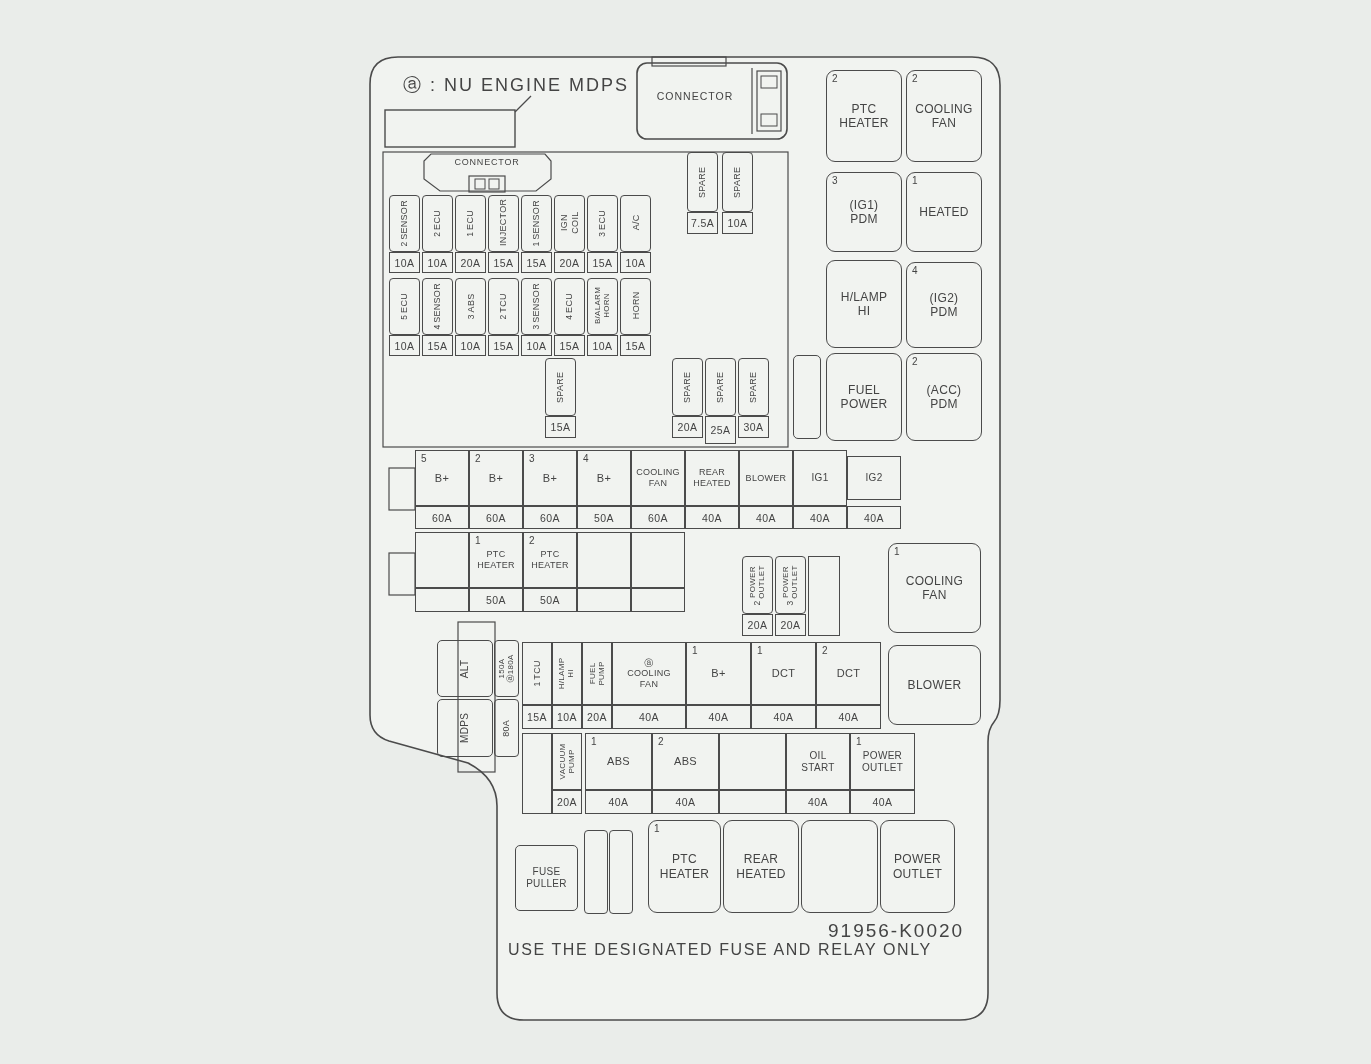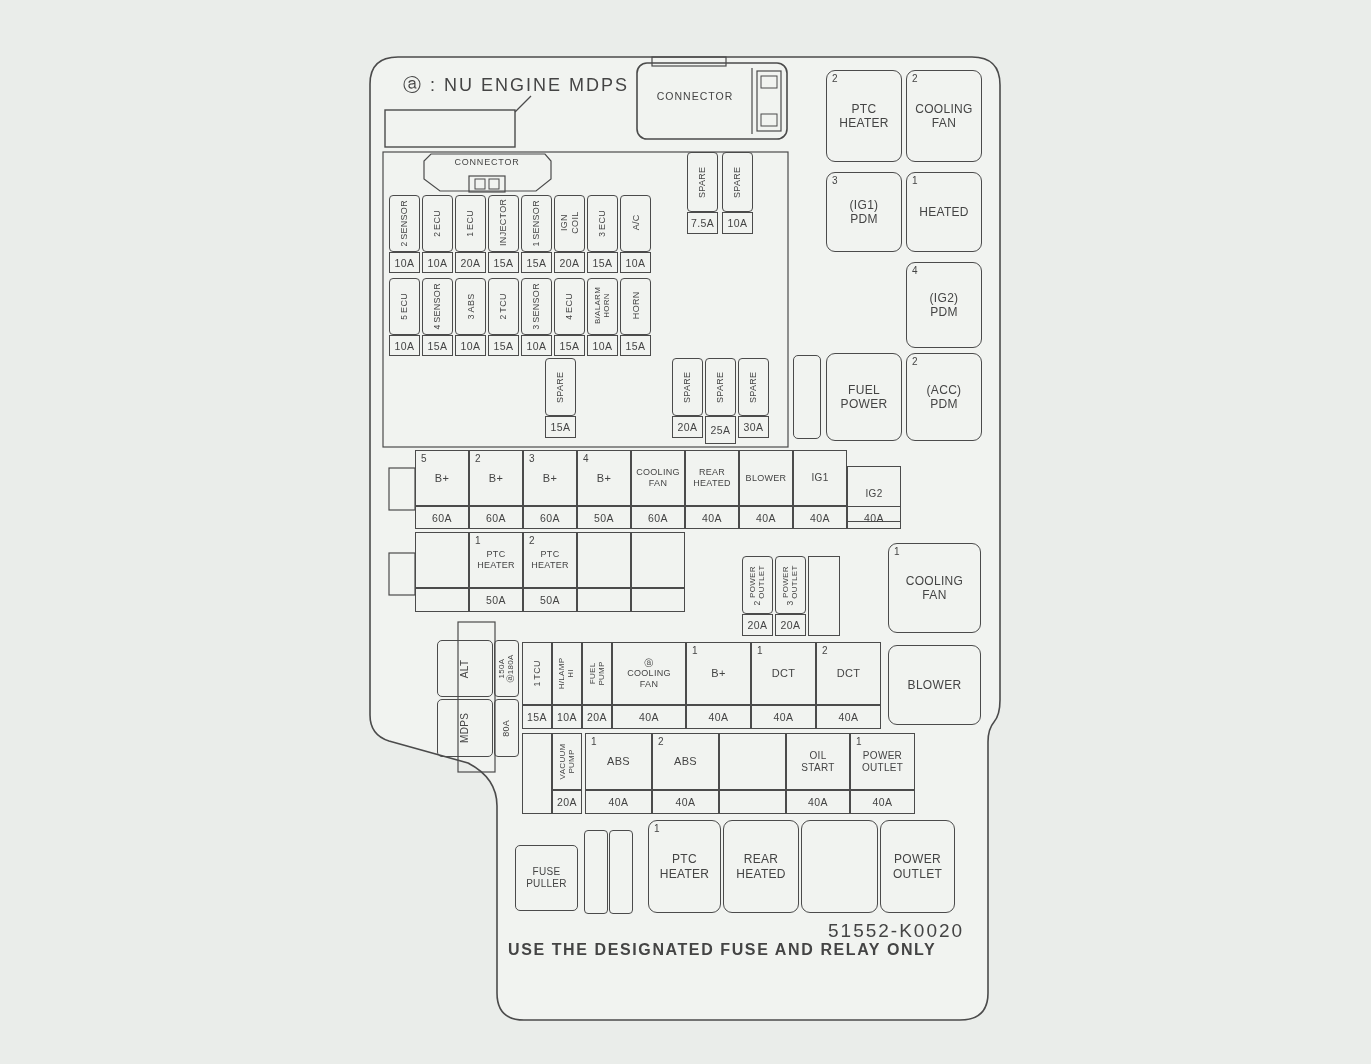--- a/index.html
+++ b/index.html
@@ -230,20 +230,24 @@
     </div>
   <div class="bx rd8 cc" style="left:826px;top:172px;width:76px;height:80px">
     <span class="num">3</span>
       <span class="lbl f12">(IG1)
 PDM</span>
     </div>
   <div class="bx rd8 cc" style="left:906px;top:172px;width:76px;height:80px">
     <span class="num">1</span>
       <span class="lbl f12">HEATED</span>
     </div>
+  <div class="bx rd8 cc" style="left:826px;top:260px;width:76px;height:88px">
+    <span class="lbl f12">H/LAMP
+HI</span>
+    </div>
   <div class="bx rd8 cc" style="left:906px;top:262px;width:76px;height:86px">
     <span class="num">4</span>
       <span class="lbl f12">(IG2)
 PDM</span>
     </div>
   <div class="bx rd8 cc" style="left:826px;top:353px;width:76px;height:88px">
     <span class="lbl f12">FUEL
 POWER</span>
     </div>
   <div class="bx rd8 cc" style="left:906px;top:353px;width:76px;height:88px">
@@ -284,21 +288,21 @@
     </div>
   <div class="bx cc rate" style="left:685px;top:506px;width:54px;height:23px">40A</div>
   <div class="bx cc" style="left:739px;top:450px;width:54px;height:56px">
     <span class="lbl f9">BLOWER</span>
     </div>
   <div class="bx cc rate" style="left:739px;top:506px;width:54px;height:23px">40A</div>
   <div class="bx cc" style="left:793px;top:450px;width:54px;height:56px">
     <span class="lbl f10">IG1</span>
     </div>
   <div class="bx cc rate" style="left:793px;top:506px;width:54px;height:23px">40A</div>
-  <div class="bx cc" style="left:847px;top:466px;width:54px;height:56px">
+  <div class="bx cc" style="left:847px;top:456px;width:54px;height:44px">
     <span class="lbl f10">IG2</span>
     </div>
   <div class="bx cc rate" style="left:847px;top:506px;width:54px;height:23px">40A</div>
 
   <div class="bx cc" style="left:415px;top:532px;width:54px;height:56px"></div>
   <div class="bx cc rate" style="left:415px;top:588px;width:54px;height:24px"></div>
   <div class="bx cc" style="left:469px;top:532px;width:54px;height:56px">
     <span class="num">1</span>
       <span class="lbl f9">PTC
 HEATER</span>
@@ -454,16 +458,16 @@
   <div class="bx rd8 cc" style="left:723px;top:820px;width:76px;height:93px">
     <span class="lbl f12">REAR
 HEATED</span>
     </div>
   <div class="bx rd8" style="left:801px;top:820px;width:77px;height:93px"></div>
   <div class="bx rd8 cc" style="left:880px;top:820px;width:75px;height:93px">
     <span class="lbl f12">POWER
 OUTLET</span>
     </div>
 
-  <div class="txt" style="left:828px;top:920px;font-size:19px;letter-spacing:2px;">51552-K0020</div>
-  <div class="txt" style="left:508px;top:941px;font-size:16px;letter-spacing:1.6px;font-weight:bold;">USE THE DESIGNATED FUSE AND RELAY ONLY</div>
+  <div class="txt" style="left:828px;top:920px;font-size:19px;letter-spacing:2px;">91956-K0020</div>
+  <div class="txt" style="left:508px;top:941px;font-size:16px;letter-spacing:1.6px;">USE THE DESIGNATED FUSE AND RELAY ONLY</div>
 
 </div>
 
 </body></html>

